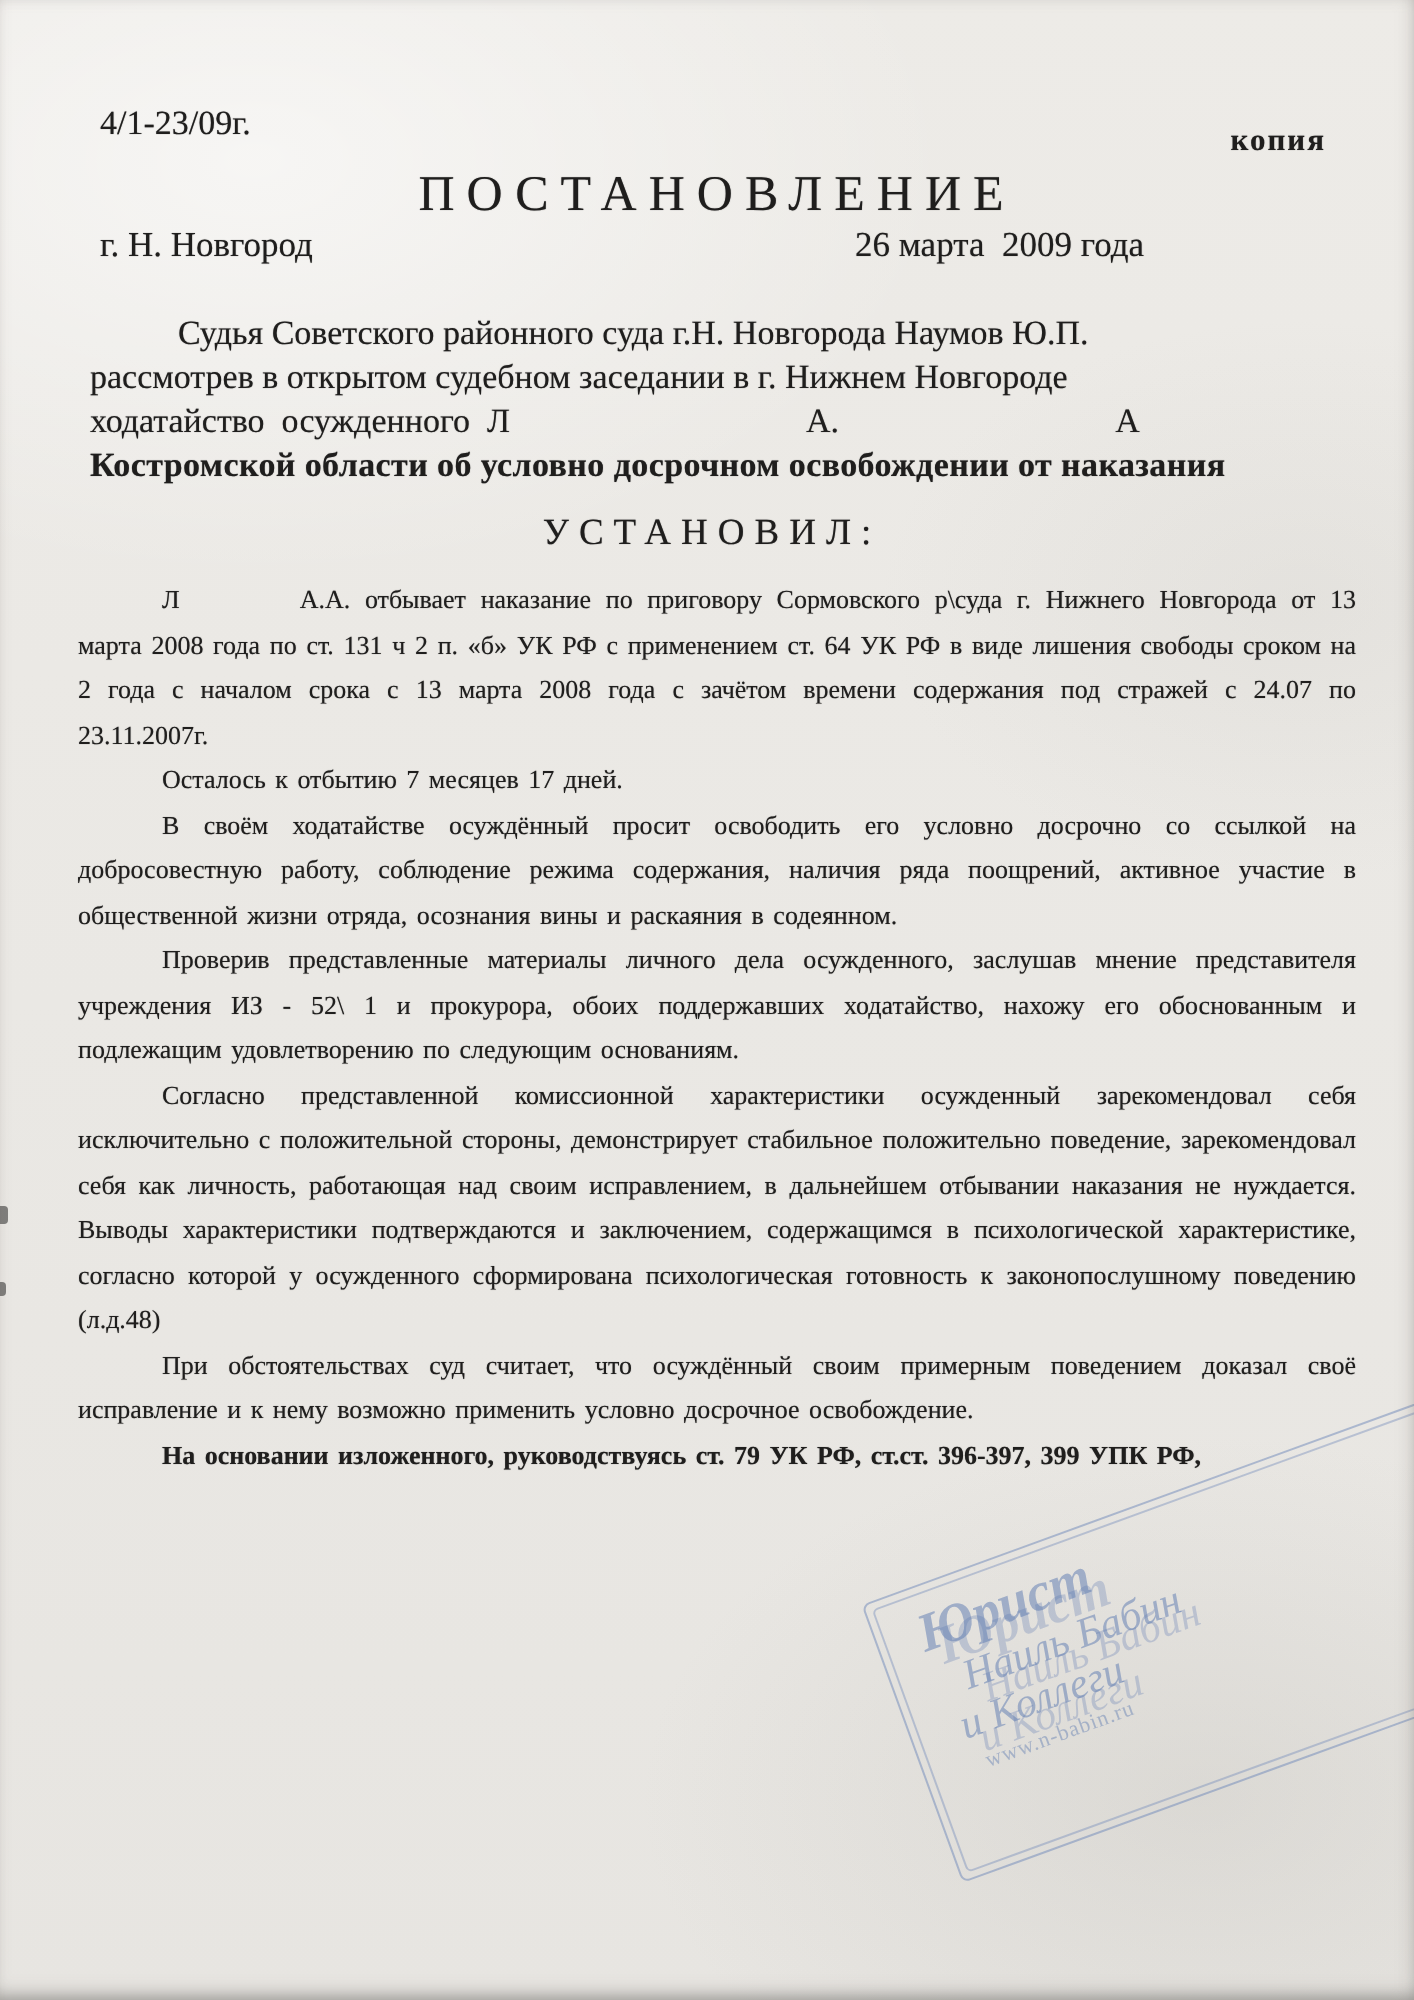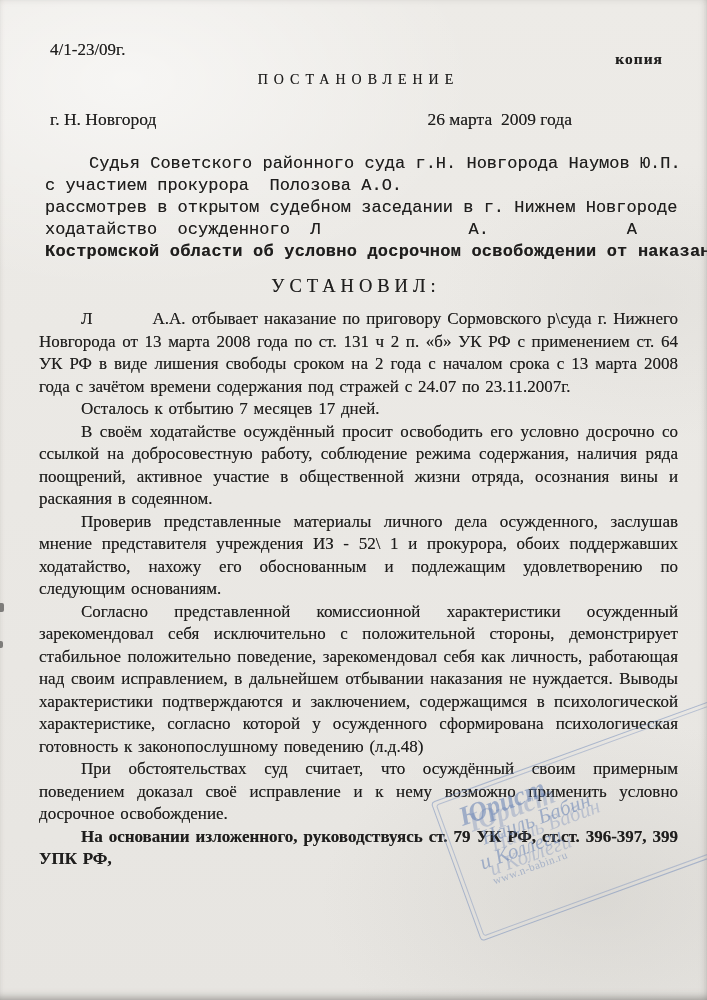--- a/index.html
+++ b/index.html
@@ -21,38 +21,38 @@
     content:"";position:absolute;inset:0;pointer-events:none;
     box-shadow:
       inset 0 -7px 9px -5px rgba(95,93,89,0.55),
       inset -5px 0 10px -6px rgba(120,118,114,0.35),
       inset 0 4px 8px -6px rgba(150,148,144,0.25);
   }
   .edge-mark{position:absolute;left:0;background:rgba(40,40,40,0.55);border-radius:0 2px 2px 0;}
   .em1{top:603px;width:4px;height:9px;}
   .em2{top:641px;width:3px;height:7px;}
 
-  .content{position:absolute;left:0;top:4px;right:0;text-shadow:0 0 0.5px rgba(20,20,20,0.55);}
+  .content{position:absolute;left:0;top:16px;right:0;text-shadow:0 0 0.5px rgba(20,20,20,0.55);}
 
   .top-row{display:flex;justify-content:space-between;align-items:flex-start;padding:36px 44px 0 50px;}
   .case-number{font-size:17px;}
   .copy-label{font-weight:bold;font-size:15.5px;letter-spacing:1px;margin-top:10px;margin-left:28px;}
 
-  .doc-title{text-align:center;font-size:14px;letter-spacing:6px;margin-top:4px;padding-left:10px;}
+  .doc-title{text-align:center;font-size:25px;letter-spacing:6px;margin-top:4px;padding-left:10px;}
 
-  .place-date{display:flex;justify-content:space-between;padding:0 135px 0 50px;margin-top:21px;font-size:17.5px;}
+  .place-date{display:flex;justify-content:space-between;padding:0 135px 0 50px;font-size:17.5px;}
   .place-date span{white-space:pre;}
 
   .intro{margin-top:23px;padding:0 30px 0 45px;font-size:17px;line-height:22px;}
-  .intro-line{white-space:pre;font-family:Liberation Mono, monospace;}
+  .intro-line{white-space:pre;}
   .intro-line .redaction-gap{display:inline-block;}
 
   .established-heading{text-align:center;font-size:18.5px;letter-spacing:5px;margin-top:13px;padding-left:5px;}
 
-  .doc-body{margin-top:11px;padding:0 29px 0 39px;font-size:17px;line-height:22.5px;}
+  .doc-body{margin-top:11px;padding:0 29px 0 39px;font-size:13px;line-height:22.5px;}
   .paragraph{
     text-align:justify;
     text-indent:42px;
     margin:0;
     word-spacing:1.5px;
   }
   .paragraph.bold{font-weight:bold;}
   .dark-line{font-weight:bold;letter-spacing:0.2px;}
   .redaction-gap{display:inline-block;height:1px;}
 
@@ -100,21 +100,20 @@
 
     <div class="doc-title">ПОСТАНОВЛЕНИЕ</div>
 
     <div class="place-date">
       <span>г. Н. Новгород</span>
       <span>26 марта  2009 года</span>
     </div>
 
     <div class="intro" id="intro-block">
         <div class="intro-line" style="text-indent: 44px;"><span>Судья Советского районного суда г.Н. Новгорода Наумов Ю.П.</span></div>
-        <div class="intro-line"><span>с участием прокурора  Полозова А.О.</span></div>
         <div class="intro-line"><span>рассмотрев в открытом судебном заседании в г. Нижнем Новгороде</span></div>
         <div class="intro-line"><span>ходатайство  осужденного  Л</span><span class="redaction-gap" style="width: 148px;"></span><span>А.</span><span class="redaction-gap" style="width: 138px;"></span><span>А</span></div>
         <div class="intro-line dark-line"><span>Костромской области об условно досрочном освобождении от наказания</span></div>
       </div>
 
     <div class="established-heading">УСТАНОВИЛ:</div>
 
     <div class="doc-body" id="body-block">
         <div class="paragraph"><span>Л</span><span class="redaction-gap" style="width: 60px;"></span><span>А.А.  отбывает наказание по приговору Сормовского р\суда г. Нижнего Новгорода от 13 марта 2008 года по ст. 131 ч 2 п. «б» УК РФ с применением ст. 64 УК РФ в виде лишения свободы сроком на 2 года с началом срока с 13 марта 2008 года с зачётом времени содержания под стражей с 24.07 по 23.11.2007г.</span></div>
         <div class="paragraph"><span>Осталось к отбытию 7 месяцев 17 дней.</span></div>

